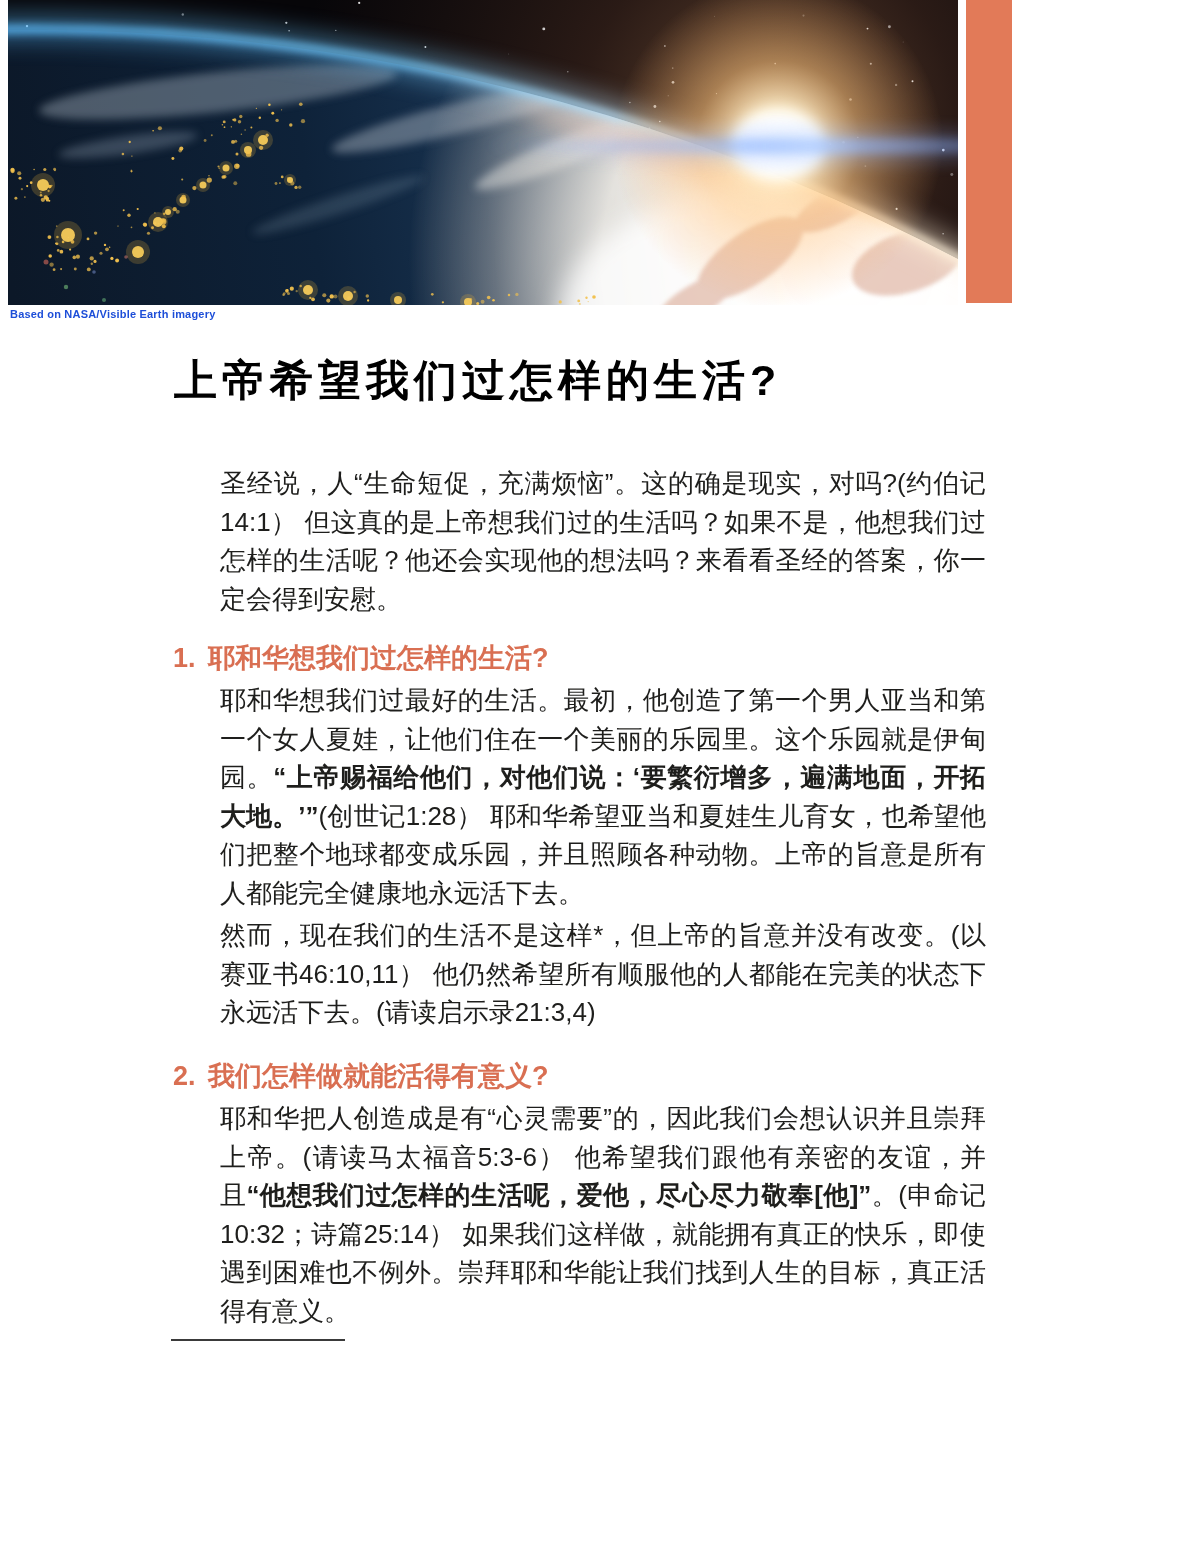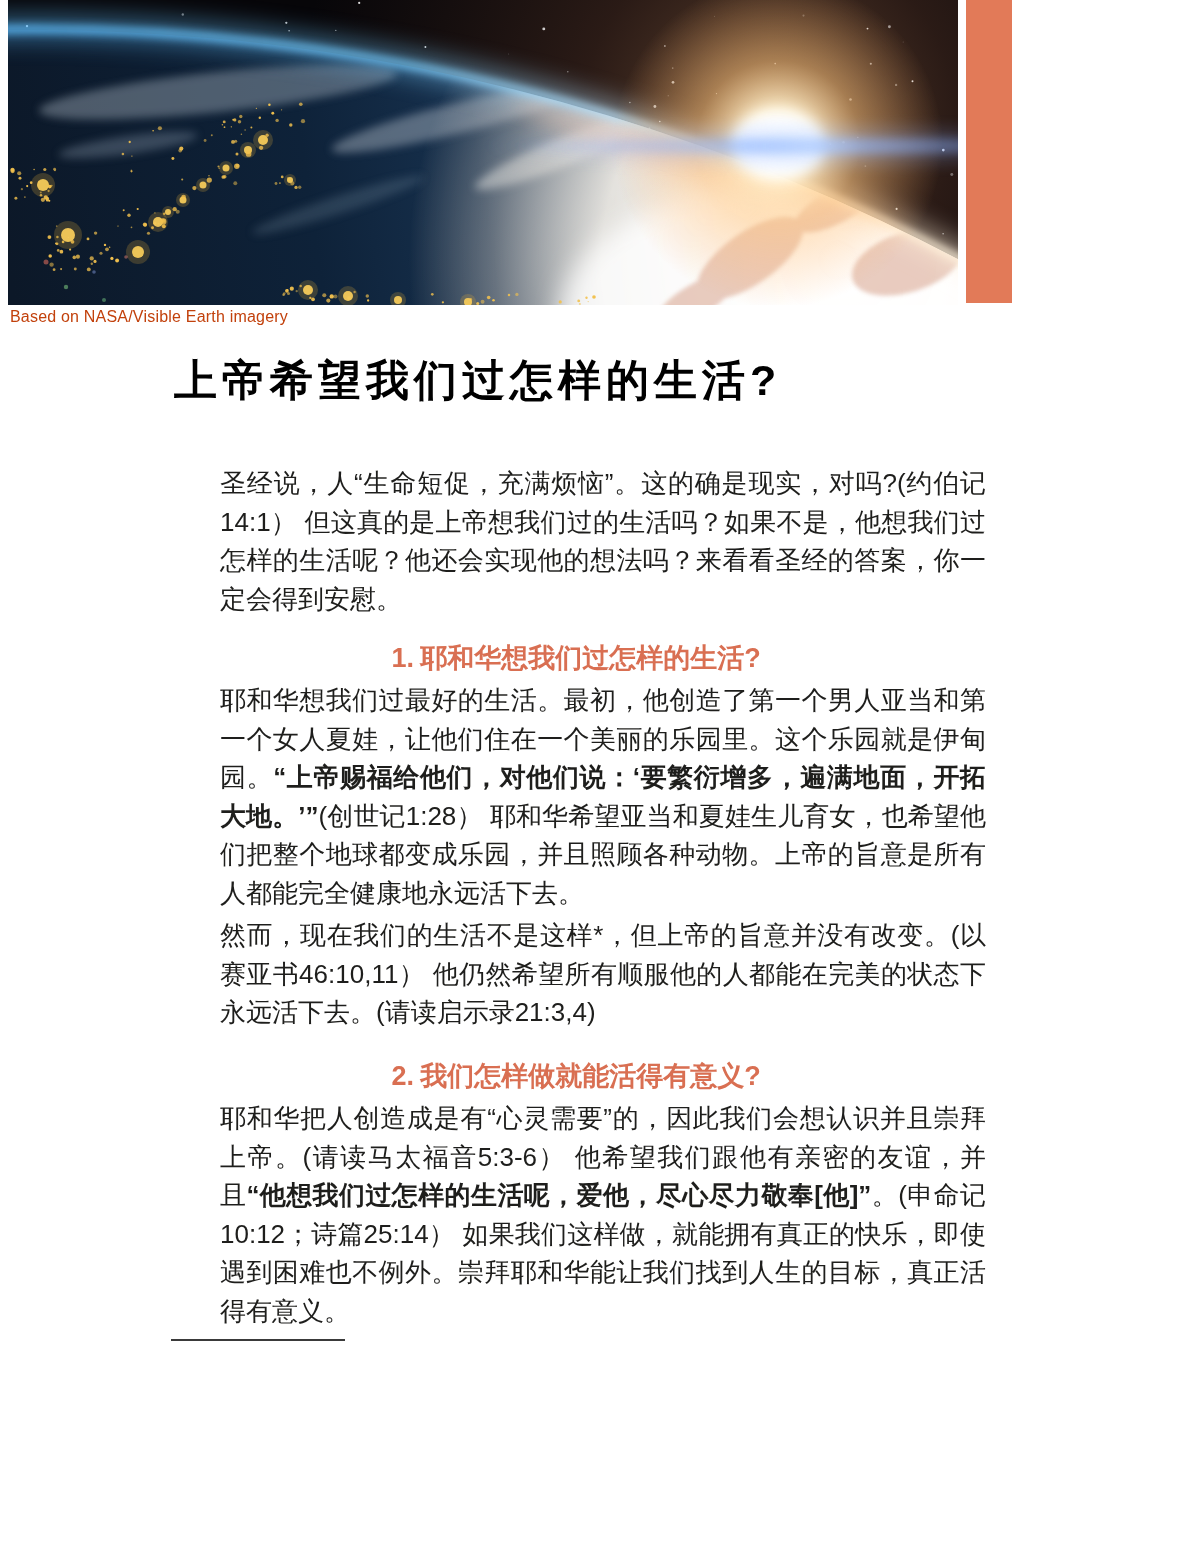--- a/index.html
+++ b/index.html
@@ -13,35 +13,35 @@
     position:absolute;left:958px;top:0;width:242px;height:303px;
     background:var(--accent,#e27a58);
     display:flex;flex-direction:column;align-items:center;justify-content:center;
   }
   .badge-num{
     color:#fff;font-size:92px;font-weight:700;line-height:1;letter-spacing:-2px;
     transform:scaleX(.95);margin-top:18px;
   }
   .badge-bar{width:103px;height:12px;background:#fff;margin-top:16px;}
   .caption{
-    position:absolute;left:2px;top:308px;font-size:16px;color:#c2410c;letter-spacing:.2px;
+    position:absolute;left:2px;top:308px;font-size:11px;color:#1d4ed8;letter-spacing:.2px;font-weight:bold;
   }
   .title{
     position:absolute;left:166px;top:350px;margin:0;width:900px;
     font-size:43px;line-height:60px;font-weight:700;letter-spacing:5px;color:#000;
   }
   .body{
     position:absolute;left:212px;width:766px;margin:0;
     font-size:26px;line-height:38.5px;color:#1e1e1c;
     text-align:justify;overflow-wrap:break-word;
   }
   .body .bold{font-weight:700;}
   .sec{
     position:absolute;left:165px;width:800px;margin:0;
-    font-size:27px;line-height:34px;font-weight:700;color:var(--heading,#d96f52);text-align:center;
+    font-size:27px;line-height:34px;font-weight:700;color:var(--heading,#d96f52);
   }
   .sec-num{display:inline-block;width:35px;}
   .foot-rule{position:absolute;left:163px;top:1339px;width:174px;height:2px;background:#3a3a3a;}
   .footnote{
     position:absolute;left:163px;top:1349px;width:780px;margin:0;
     font-size:21px;line-height:28px;color:#1e1e1c;
   }
 </style>
 </head>
 <body>
@@ -408,17 +408,17 @@
 
   <h1 class="title">上帝希望我们过怎样的生活?</h1>
 
   <p class="body" style="top:464px">圣经说，人“生命短促，充满烦恼”。这的确是现实，对吗?(约伯记14:1） 但这真的是上帝想我们过的生活吗？如果不是，他想我们过怎样的生活呢？他还会实现他的想法吗？来看看圣经的答案，你一定会得到安慰。</p>
 
   <h2 class="sec" style="top:641px"><span class="sec-num">1.</span><span>耶和华想我们过怎样的生活?</span></h2>
   <p class="body" style="top:681px"><span>耶和华想我们过最好的生活。最初，他创造了第一个男人亚当和第一个女人夏娃，让他们住在一个美丽的乐园里。这个乐园就是伊甸园。</span><span class="bold">“上帝赐福给他们，对他们说：‘要繁衍增多，遍满地面，开拓大地。’”</span><span>(创世记1:28） 耶和华希望亚当和夏娃生儿育女，也希望他们把整个地球都变成乐园，并且照顾各种动物。上帝的旨意是所有人都能完全健康地永远活下去。</span></p>
   <p class="body" style="top:916px"><span>然而，现在我们的生活不是这样*，但上帝的旨意并没有改变。(以赛亚书46:10,11） 他仍然希望所有顺服他的人都能在完美的状态下永远活下去。(请读启示录21:3,4)</span></p>
 
   <h2 class="sec" style="top:1059px"><span class="sec-num">2.</span><span>我们怎样做就能活得有意义?</span></h2>
-  <p class="body" style="top:1099px"><span>耶和华把人创造成是有“心灵需要”的，因此我们会想认识并且崇拜上帝。(请读马太福音5:3-6） 他希望我们跟他有亲密的友谊，并且</span><span class="bold">“他想我们过怎样的生活呢，爱他，尽心尽力敬奉[他]”</span><span>。(申命记10:12；诗篇25:14） 如果我们这样做，就能拥有真正的快乐，即使遇到困难也不例外。崇拜耶和华能让我们找到人生的目标，真正活得有意义。</span></p>
+  <p class="body" style="top:1099px"><span>耶和华把人创造成是有“心灵需要”的，因此我们会想认识并且崇拜上帝。(请读马太福音5:3-6） 他希望我们跟他有亲密的友谊，并且</span><span class="bold">“他想我们过怎样的生活呢，爱他，尽心尽力敬奉[他]”</span><span>。(申命记10:32；诗篇25:14） 如果我们这样做，就能拥有真正的快乐，即使遇到困难也不例外。崇拜耶和华能让我们找到人生的目标，真正活得有意义。</span></p>
 
   <div class="foot-rule"></div>
 
 </div>
 
 </body></html>

